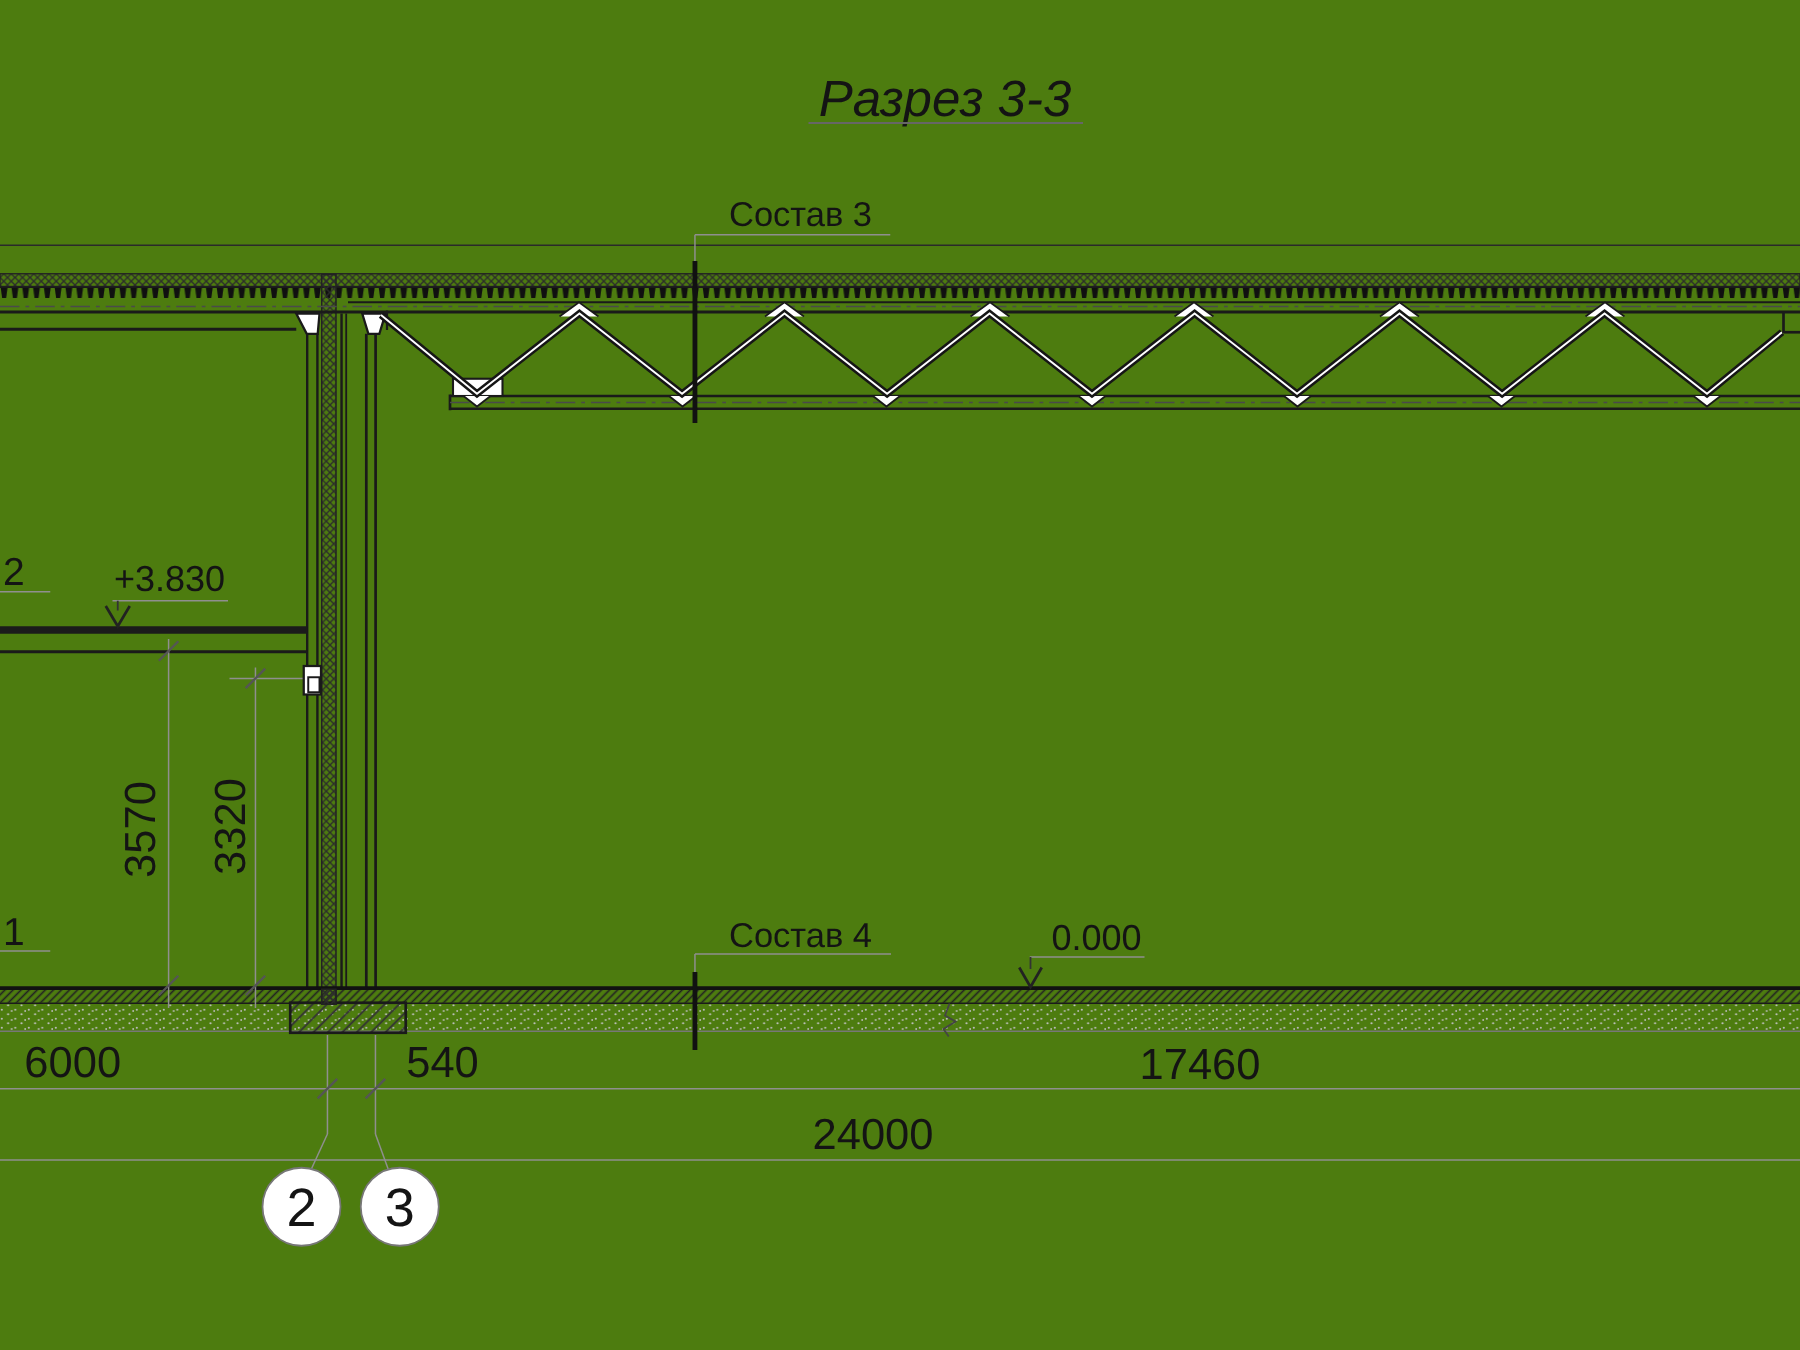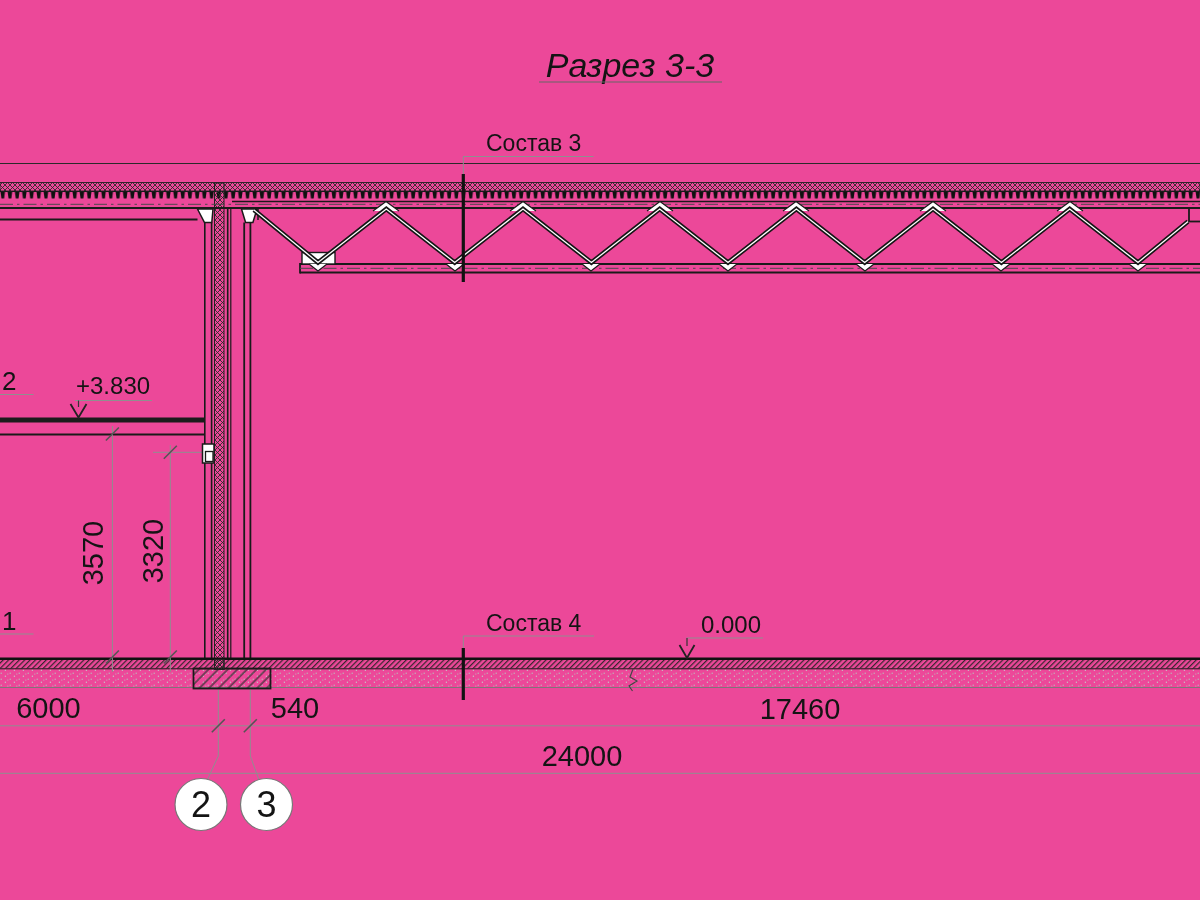--- a/index.html
+++ b/index.html
@@ -1,16 +1,16 @@
 <!DOCTYPE html>
 <html><head>
 <meta charset="utf-8">
 <style>
   html,body{margin:0;padding:0;background:#fff;}
-  .canvas{position:relative;width:1200px;height:900px;background:#ec4899;overflow:hidden;
+  .canvas{position:relative;width:1200px;height:900px;background:#4d7c0f;overflow:hidden;
           font-family:"Liberation Sans",sans-serif;}
   svg{display:block;}
   text{font-family:"Liberation Sans",sans-serif;fill:#141414;}
   .t-title{font-size:34px;font-style:italic;}
   .t-callout{font-size:23px;}
   .t-elev{font-size:24px;}
   .t-dim{font-size:29px;}
   .t-pos{font-size:26px;}
   .t-axis{font-size:36px;}
   .ln{stroke:#1a1a1a;}

